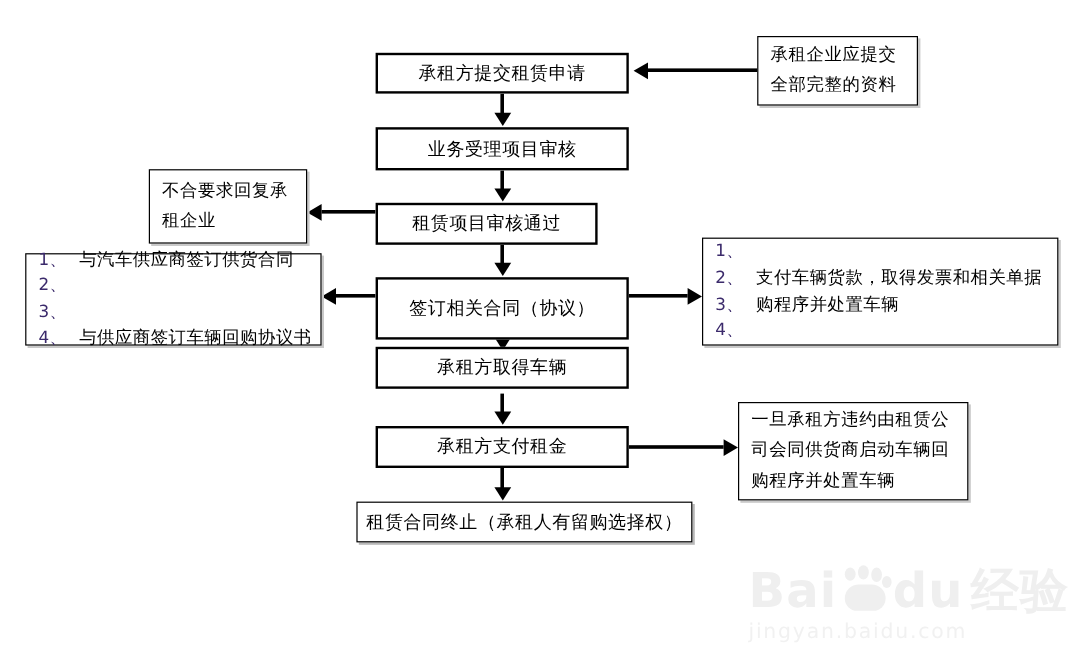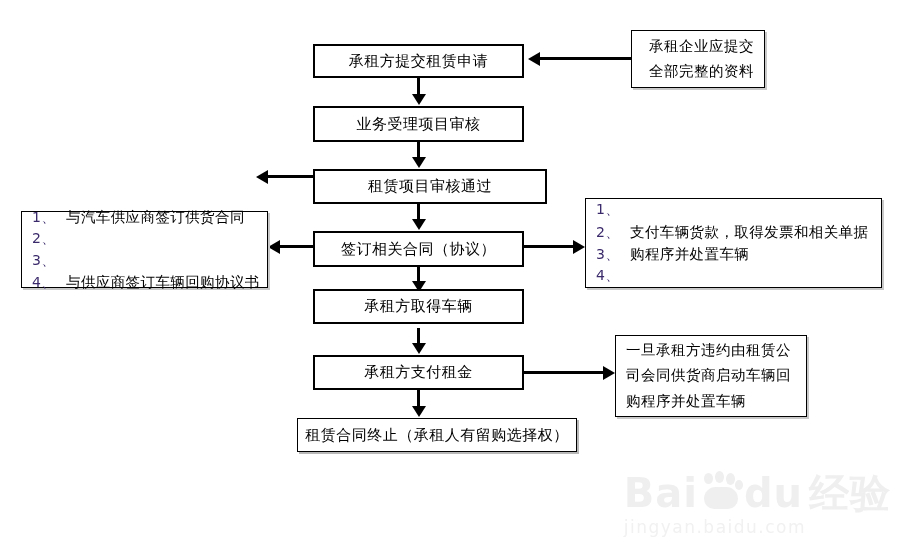--- a/index.html
+++ b/index.html
@@ -235,45 +235,49 @@
   <div class="arrow-right" style="left:603px; top:365.5px;"></div>
 
   <div class="node" style="left:313px; top:106px; width:211px; height:36px;">
     <span class="label">业务受理项目审核</span>
   </div>
 
   <div class="node" style="left:313px; top:44px; width:211px; height:34px;">
     <span class="label">承租方提交租赁申请</span>
   </div>
 
-  <div class="node" style="left:313px; top:169px; width:234px; height:35px;">
+  <div class="node" style="left:313px; top:169px; width:185px; height:35px;">
     <span class="label">租赁项目审核通过</span>
   </div>
 
-  <div class="node" style="left:313px; top:231px; width:211px; height:36px;">
+  <div class="node" style="left:313px; top:231px; width:211px; height:52px;">
     <span class="label">签订相关合同（协议）</span>
   </div>
 
   <div class="node" style="left:313px; top:289px; width:211px; height:35px;">
     <span class="label">承租方取得车辆</span>
   </div>
 
   <div class="node" style="left:313px; top:355px; width:211px; height:35px;">
     <span class="label">承租方支付租金</span>
   </div>
 
   <div class="node thin rim" style="left:297px; top:418px; width:280px; height:34px;">
     <span class="label">租赁合同终止（承租人有留购选择权）</span>
   </div>
 
-  <div class="note" style="left:631px; top:30px; width:134px; height:58px;align-items:flex-end;">
+  <div class="note" style="left:631px; top:30px; width:134px; height:58px;">
     <span class="ntext">承租企业应提交
 全部完整的资料</span>
   </div>
 
+  <div class="note" style="left:124px; top:141px; width:132px; height:62px;">
+    <span class="ntext">不合要求回复承
+租企业</span>
+  </div>
 
   <div class="note" style="left:615px; top:335px; width:192px; height:82px;">
     <span class="ntext">一旦承租方违约由租赁公
 司会同供货商启动车辆回
 购程序并处置车辆</span>
   </div>
 
   <div class="listbox" id="contract-list" style="left:21px; top:211px; width:247px; height:77px;">
       <div class="row">
         <span class="num">1、</span>

